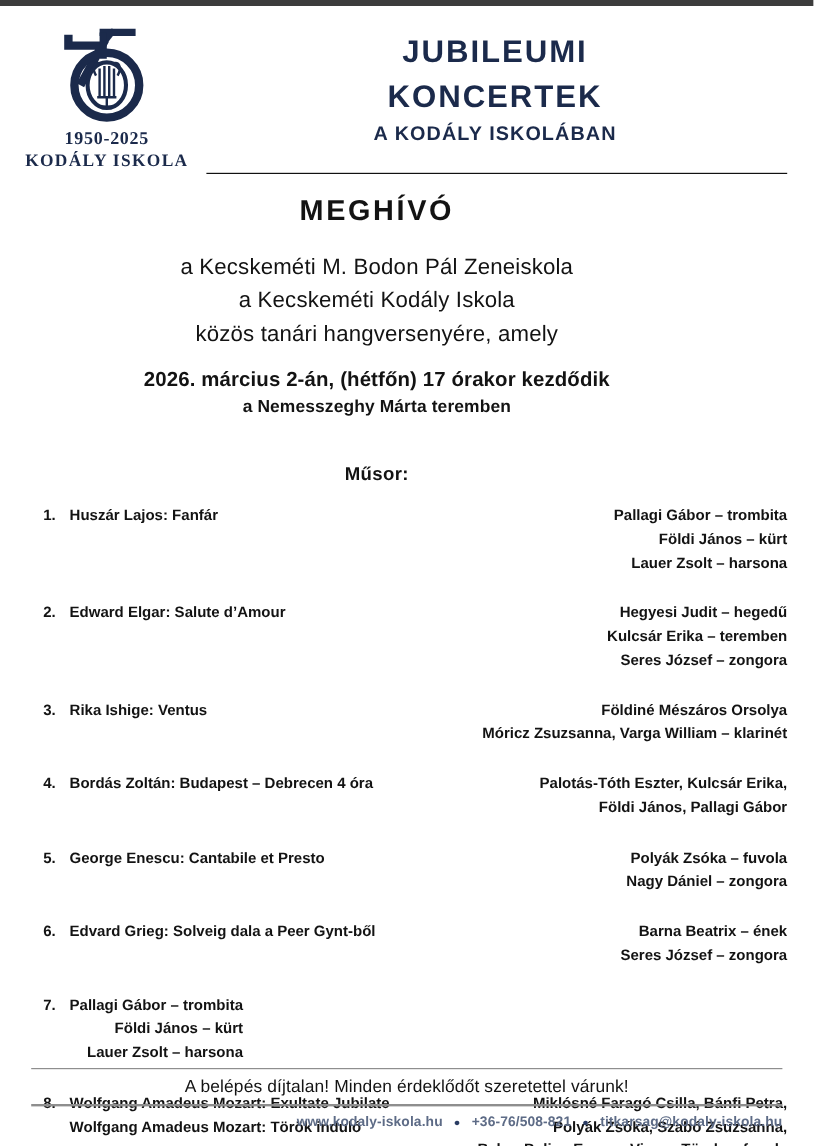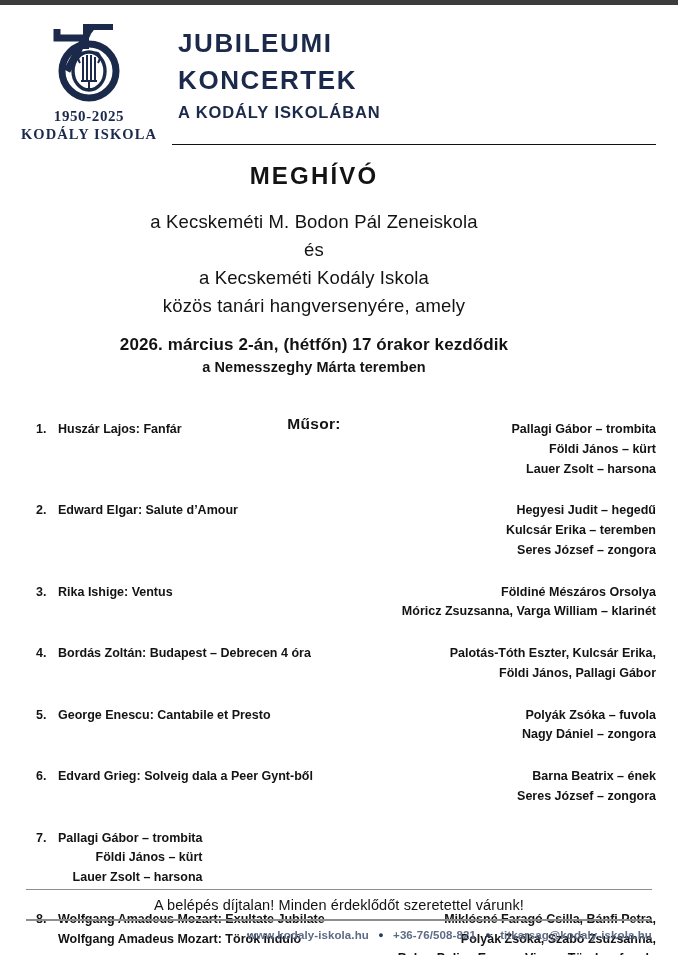--- a/index.html
+++ b/index.html
@@ -69,21 +69,21 @@
     font-weight: 700;
     letter-spacing: 1.1px;
     color: #1b2a4b;
     margin-top: 1px;
   }
 
   .header-right {
     flex: 1;
     padding-right: 31px;
     padding-top: 20px;
-    text-align: left;
+    text-align: center;
   }
   .jub-line1, .jub-line2 {
     font-size: 26px;
     font-weight: 700;
     letter-spacing: 1.6px;
     color: #1b2a4b;
     line-height: 1.42;
   }
   .jub-line3 {
     font-size: 16.5px;
@@ -277,21 +277,20 @@
       <div class="jub-line3">A KODÁLY ISKOLÁBAN</div>
     </div>
 
   </div>
 
   <div class="header-rule"></div>
 
   <div class="invite">
     <div class="meghivo">MEGHÍVÓ</div>
     <div class="inv-line">a Kecskeméti M. Bodon Pál Zeneiskola</div>
-    <div class="inv-line">és</div>
     <div class="inv-line">a Kecskeméti Kodály Iskola</div>
     <div class="inv-line">közös tanári hangversenyére, amely</div>
     <div class="date-line">2026. március 2-án, (hétfőn) 17 órakor kezdődik</div>
     <div class="venue-line">a Nemesszeghy Márta teremben</div>
     <div class="musor">Műsor:</div>
   </div>
 
   <div class="program">
       <div class="prog-row" style="margin-bottom: 22px;">
         <div class="prog-num">1.</div>

